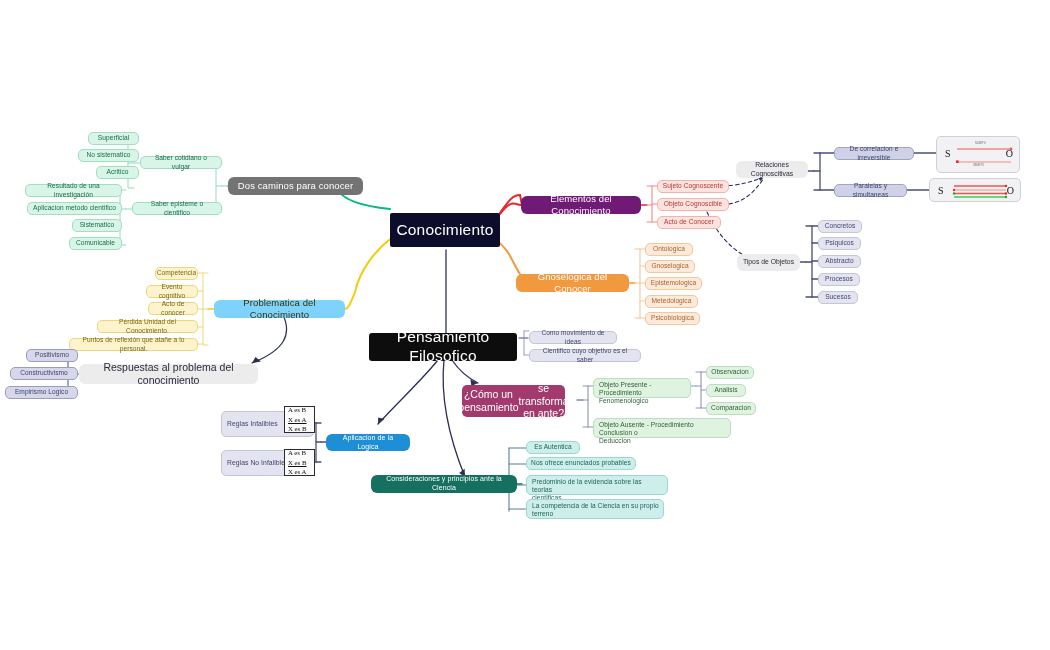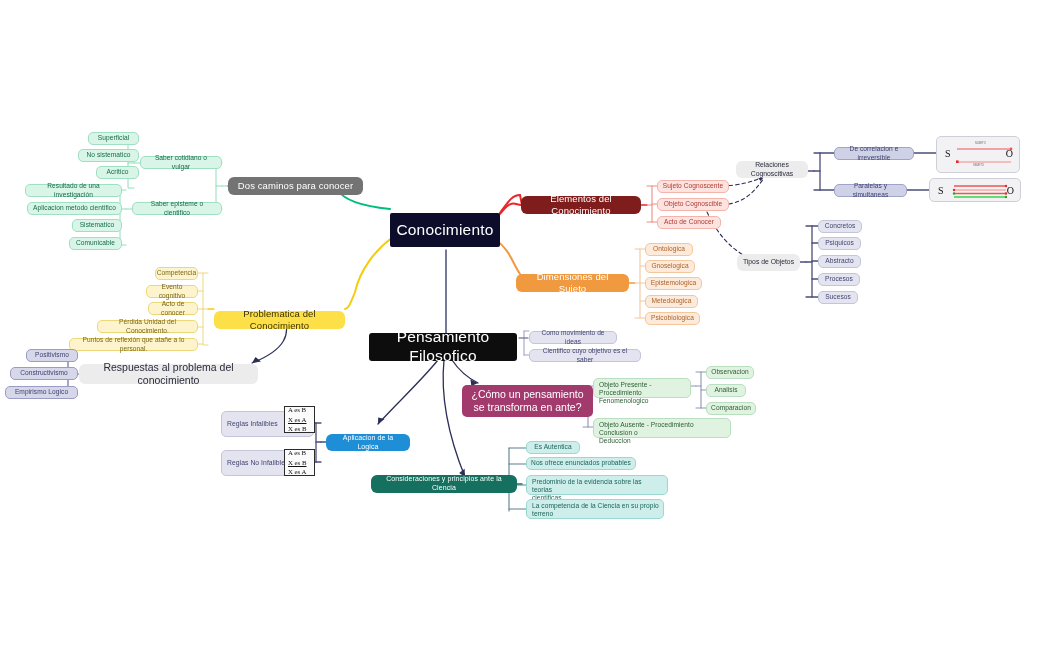--- a/index.html
+++ b/index.html
@@ -15,23 +15,23 @@
 
   
   .root{background:#0d0d2b;color:#ffffff;border-radius:2px;font-size:15.5px;
         letter-spacing:.2px;}
   .root2{background:#0d0d0d;color:#ffffff;border-radius:3px;font-size:15.5px;
         letter-spacing:.2px;}
 
   
   .l1{border-radius:6px;color:#ffffff;font-size:9.5px;letter-spacing:.1px;padding:0 8px;}
   .green{background:#737373;}
-  .red{background:#7f1d1d;text-align:center;}
+  .red{background:#701a75;text-align:center;}
   .orange{background:#f0993f;}
-  .yellow{background:#fde047;color:#3a3100;margin-top:11px;}
+  .yellow{background:#7dd3fc;color:#3a3100;}
   .magenta{background:#a33a6d;color:#fff;font-size:10.5px;border-radius:5px;}
   .blue{background:#1e8fd6;}
   .teal{background:#16705f;}
   .grey{background:#ececec;color:#2a2a3c;font-size:10.5px;border-radius:6px;}
 
   
   .pill{border-radius:5px;font-size:6.6px;padding:2px 4px;letter-spacing:.05px;}
   .p-green{background:#d8f5e7;border:.7px solid #9fe0c2;color:#176b4c;}
   .p-green2{background:#dff3e0;border:.7px solid #b9dfc0;color:#2c5b33;}
   .p-red{background:#fde3e0;border:.7px solid #f4b3ab;color:#b0392f;}
@@ -282,21 +282,21 @@
   <span>Sujeto Cognoscente</span>
 </div>
 <div class="node pill p-red" style="left:657px;top:198px;width:72px;height:13px;">
   <span>Objeto Cognoscible</span>
 </div>
 <div class="node pill p-red" style="left:657px;top:216px;width:64px;height:13px;">
   <span>Acto de Conocer</span>
 </div>
 
 <div class="node l1 orange" style="left:516px;top:274px;width:113px;height:18px;">
-  <span>Dimensiones del Sujeto</span>
+  <span>Gnoselogica del Conocer</span>
 </div>
 <div class="node pill p-orange" style="left:645px;top:243px;width:48px;height:13px;">
   <span>Ontologica</span>
 </div>
 <div class="node pill p-orange" style="left:645px;top:260px;width:50px;height:13px;">
   <span>Gnoselogica</span>
 </div>
 <div class="node pill p-orange" style="left:645px;top:277px;width:57px;height:13px;">
   <span>Epistemologica</span>
 </div>
@@ -365,21 +365,21 @@
   <span>Sucesos</span>
 </div>
 
 <div class="node pill p-lav" style="left:529px;top:331px;width:88px;height:13px;">
   <span>Como movimiento de ideas</span>
 </div>
 <div class="node pill p-lav" style="left:529px;top:349px;width:112px;height:13px;">
   <span>Cientifico cuyo objetivo es el saber</span>
 </div>
 
-<div class="node magenta" style="left:462px;top:385px;width:131px;height:32px;flex-direction:column;">
+<div class="node magenta" style="left:462px;top:385px;width:103px;height:32px;flex-direction:row;">
   <span>¿Cómo un pensamiento</span>
   <span>se transforma en ante?</span>
 </div>
 
 <div class="node pill p-green2 lft" style="left:593px;top:378px;width:98px;height:20px;flex-direction:column;align-items:flex-start;">
   <span>Objeto Presente - Procedimiento</span>
   <span>Fenomenologico</span>
 </div>
 <div class="node pill p-green2" style="left:706px;top:366px;width:48px;height:13px;">
   <span>Observacion</span>

